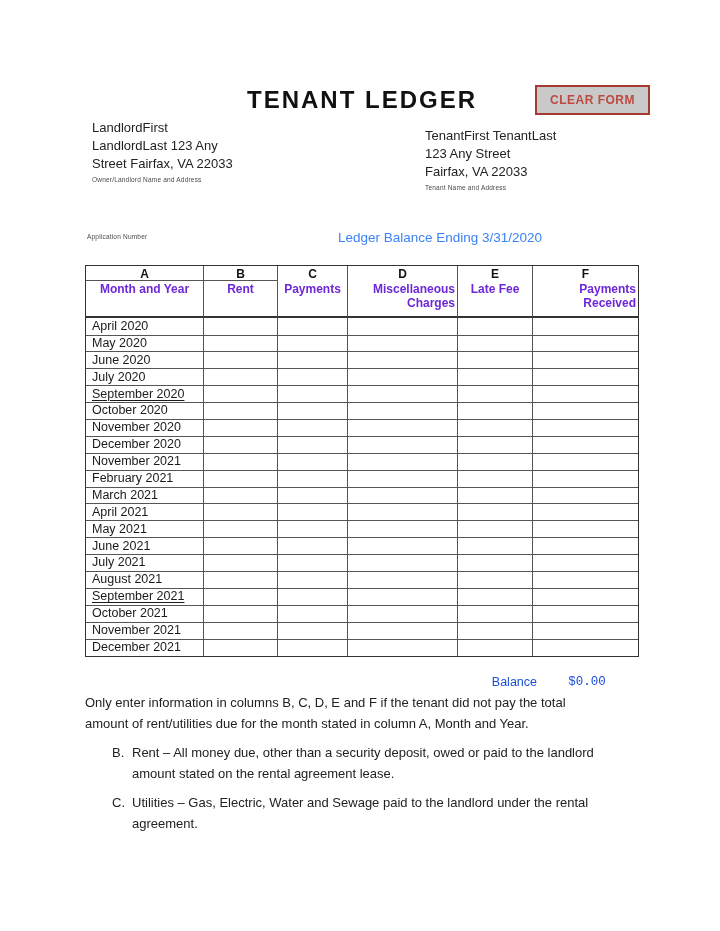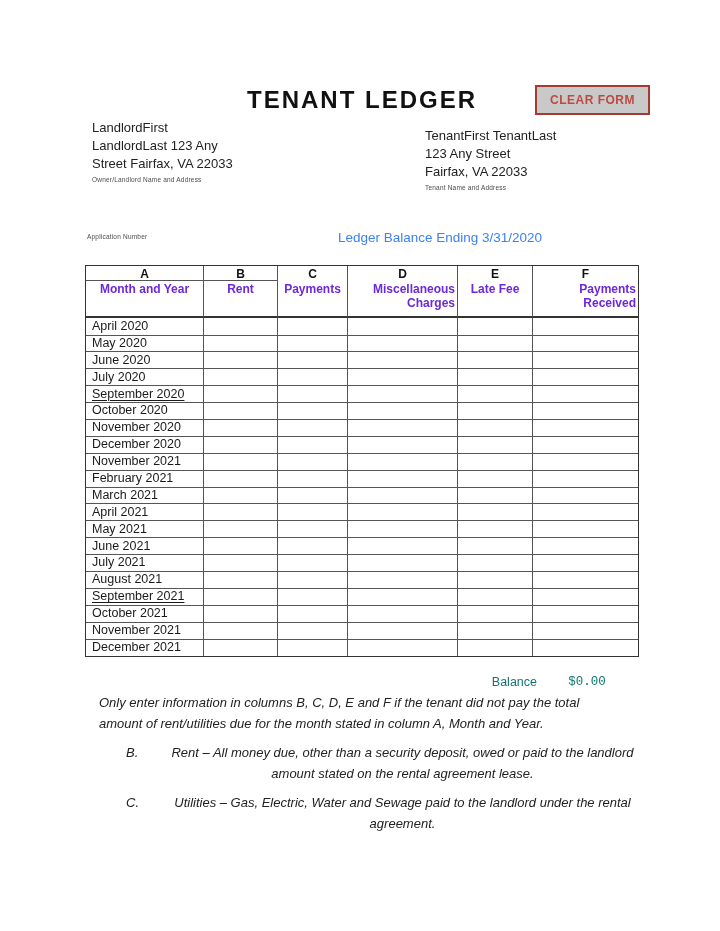--- a/index.html
+++ b/index.html
@@ -28,29 +28,29 @@
   .lc.sep{border-bottom:1px solid #555;}
   .hc{min-height:37px;font-size:12px;font-weight:bold;text-align:right;line-height:14px;border-right:1px solid #555;border-bottom:2px solid #333;box-sizing:border-box;padding:1px 2px 2px;color:#6d28d9;display:flex;align-items:flex-start;justify-content:center;}
   .hc:last-child{border-right:none;}
   .trow{display:grid;grid-template-columns:118px 74px 70px 110px 75px 105px;height:16.9px;}
   .tcell{border-right:1px solid #555;border-bottom:1px solid #555;box-sizing:border-box;}
   .tcell:last-child{border-right:none;}
   .trow:last-child .tcell{border-bottom:none;}
   .tcell.month{font-size:12.5px;line-height:16.5px;padding-left:6px;white-space:nowrap;color:#1a1a1a;}
   .tcell.month.u{text-decoration:underline;text-underline-offset:2px;}
 
-  .balance-row{position:absolute;left:85px;top:675px;width:552px;display:flex;font-size:12.5px;color:#0f766e;}
+  .balance-row{position:absolute;left:85px;top:675px;width:552px;display:flex;font-size:12.5px;color:#1d4ed8;}
   .balance-label{width:452px;text-align:right;}
   .balance-value{width:100px;text-align:center;font-family:Liberation Mono, monospace;}
 
-  .notes{position:absolute;left:99px;top:692px;width:560px;font-style:italic;}
+  .notes{position:absolute;left:85px;top:692px;width:560px;}
   .note-line{font-size:13px;line-height:21px;white-space:nowrap;color:#222;}
   .note-item{display:flex;margin-top:8px;}
   .item-letter{width:20px;margin-left:27px;font-size:13px;line-height:21px;flex:none;color:#222;}
-  .item-lines{flex:1;text-align:center;}
+  .item-lines{flex:1;}
 </style>
 </head>
 <body>
 
 <div class="page">
 
   <div class="doc-title">TENANT LEDGER</div>
 
   <button class="clear-form">CLEAR FORM</button>
 

